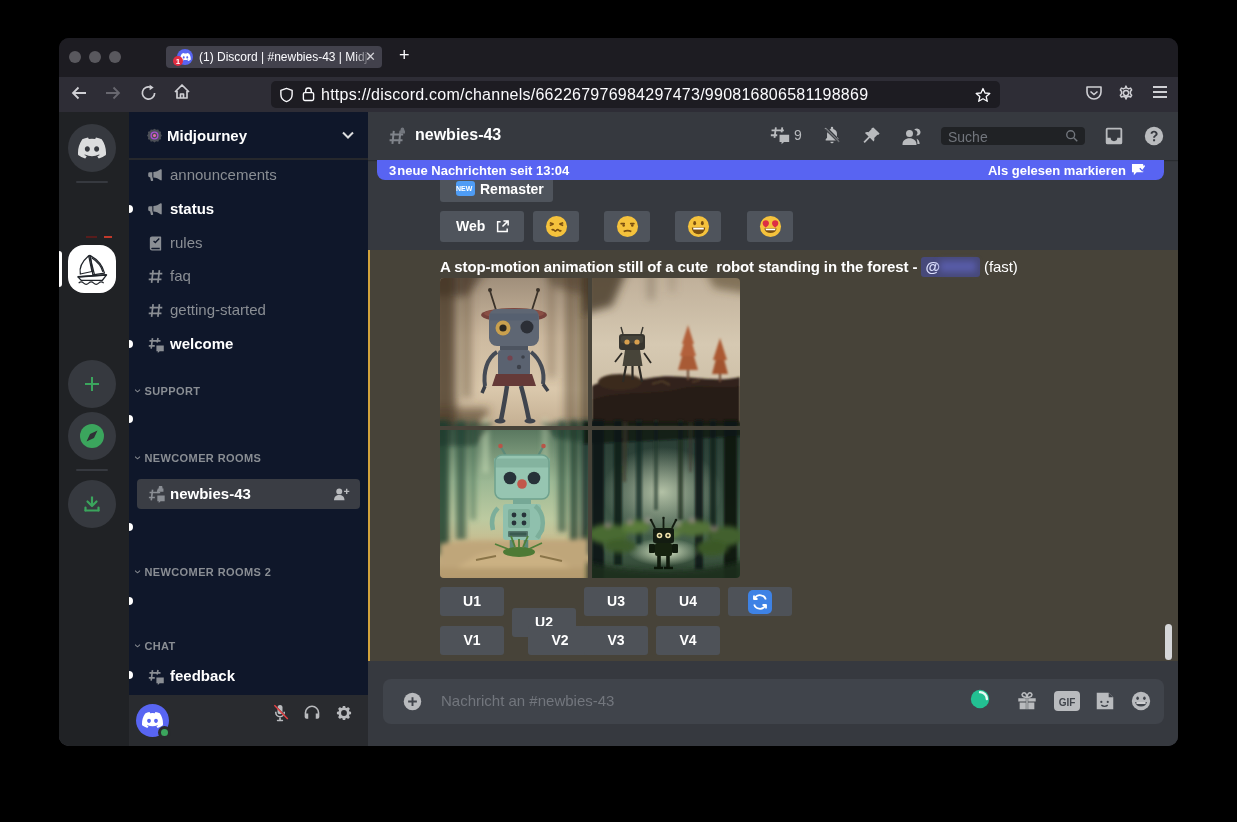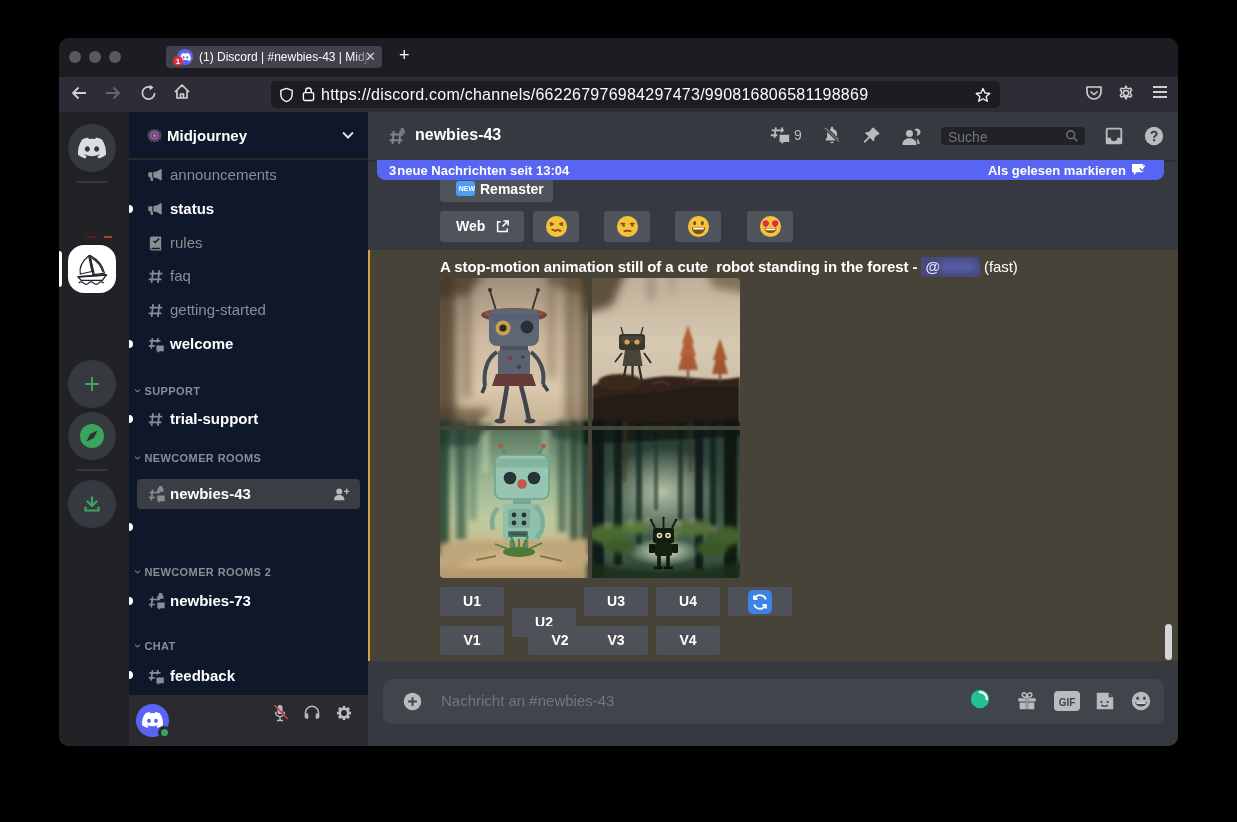--- a/index.html
+++ b/index.html
@@ -27,21 +27,21 @@
 .chrow .nm{position:absolute;left:33px;top:6px}
 .chrow.on{color:#fff;font-weight:bold}
 .sect{position:absolute;left:7px;color:#8a8e94;font-size:11px;font-weight:bold;letter-spacing:.4px}
 .udot{position:absolute;left:0;width:4px;height:8px;border-radius:0 4px 4px 0;background:#fff}
 #userbar{position:absolute;left:0;top:583px;width:239px;height:51px;background:#292b2f}
 
 #chat{position:absolute;left:309px;top:0;width:810px;height:634px;background:#36393f}
 #chathead{position:absolute;left:0;top:0;width:810px;height:48px;box-shadow:0 1px 0 rgba(4,4,5,.2),0 2px 0 rgba(6,6,7,.05)}
 #bluebar{position:absolute;left:9px;top:48px;width:787px;height:20px;background:#5864f2;border-radius:0 0 8px 8px;color:#ffffff;font-size:13px;font-weight:bold;z-index:5}
 #hl{position:absolute;left:0;top:138px;width:810px;height:411px;background:#474339;border-left:2px solid #d2a33c}
-.dbtn{position:absolute;height:31px;background:#4f545c;border-radius:3px;color:#fff;font-weight:bold;font-size:14px;text-align:right;line-height:31px}
+.dbtn{position:absolute;height:31px;background:#4f545c;border-radius:3px;color:#fff;font-weight:bold;font-size:14px;text-align:left;line-height:31px}
 .ubtn{position:absolute;width:64px;height:29px;background:#4e5258;border-radius:3px;color:#fff;font-weight:bold;font-size:14px;text-align:center;line-height:29px}
 #inputbar{position:absolute;left:15px;top:567px;width:781px;height:45px;background:#40444b;border-radius:8px}
 #grid{position:absolute;left:72px;top:166px;width:300px;height:300px;border-radius:4px;overflow:hidden}
 #grid svg{position:absolute}
 .cico{position:absolute;left:10px;top:7px}
 .hico{position:absolute;top:13px}
 .emo{width:46px;top:99px}
 .emo svg{margin:4px auto;display:block}
 .sel{background:#3a3d44;border-radius:4px;height:30px}
 .schev{font-size:12px;display:inline-block;transform:rotate(90deg);margin-right:4px;font-weight:normal}
@@ -198,55 +198,37 @@
       <div class="chrow on" style="top:217px">
           <svg class="cico" width="18" height="18" viewBox="0 0 22 22">
             <g stroke="#8a8e94" stroke-width="2" fill="none">
               <path d="M6.7 2.5 5.1 15.5M13.5 2.5 12.3 8M3 6h13.5M2.2 12h7.3"></path>
             </g>
             <path fill="#8a8e94" d="M11.5 11.5h9v7h-5l-2.3 2.2v-2.2h-1.7z"></path>
           </svg>
           <span class="nm">welcome</span>
         </div>
       <div class="sect" style="top:272px"><span class="schev">›</span>SUPPORT</div>
-      <div class="chrow on" style="top:292px">
-          <svg class="cico" width="17" height="17" viewBox="0 0 20 20">
-            <g stroke="#8a8e94" stroke-width="2" fill="none">
-              <path d="M7.2 2.5 5.4 17.5M14.6 2.5 12.8 17.5M3 6.7h15M2 13.3h15"></path>
-            </g>
-          </svg>
-          <span class="nm">trial-support</span>
-        </div>
       <div class="sect" style="top:339px"><span class="schev">›</span>NEWCOMER ROOMS</div>
       <div class="chrow on sel" style="top:367px">
           <svg class="cico" width="19" height="18" viewBox="0 0 23 22">
             <g stroke="#8a8e94" stroke-width="2" fill="none">
               <path d="M6.7 4.5 5.1 17.5M13.5 4.5 12.9 9M3 8h13M2.2 14h7.3"></path>
             </g>
             <path fill="#8a8e94" d="M14.2 1.8a2.3 2.3 0 0 1 4.6 0V3h-4.6zM13 3h7v4h-7z"></path>
             <path fill="#8a8e94" d="M12.5 11.5h9v7h-5l-2.3 2.2v-2.2h-1.7z"></path>
           </svg>
           <span class="nm">newbies-43</span>
         <svg width="18" height="14" style="position:absolute;right:10px;top:8px" viewBox="0 0 20 16">
             <circle cx="8" cy="5" r="3.4" fill="#b9bbbe"></circle>
             <path d="M2 15c0-3.9 2.7-6 6-6s6 2.1 6 6z" fill="#b9bbbe"></path>
             <path d="M16.5 2v6M13.5 5h6" stroke="#b9bbbe" stroke-width="1.6"></path>
           </svg>
       </div>
       <div class="sect" style="top:453px"><span class="schev">›</span>NEWCOMER ROOMS 2</div>
-      <div class="chrow on" style="top:474px">
-          <svg class="cico" width="19" height="18" viewBox="0 0 23 22">
-            <g stroke="#8a8e94" stroke-width="2" fill="none">
-              <path d="M6.7 4.5 5.1 17.5M13.5 4.5 12.9 9M3 8h13M2.2 14h7.3"></path>
-            </g>
-            <path fill="#8a8e94" d="M14.2 1.8a2.3 2.3 0 0 1 4.6 0V3h-4.6zM13 3h7v4h-7z"></path>
-            <path fill="#8a8e94" d="M12.5 11.5h9v7h-5l-2.3 2.2v-2.2h-1.7z"></path>
-          </svg>
-          <span class="nm">newbies-73</span>
-        </div>
       <div class="sect" style="top:527px"><span class="schev">›</span>CHAT</div>
       <div class="chrow on" style="top:549px">
           <svg class="cico" width="18" height="18" viewBox="0 0 22 22">
             <g stroke="#8a8e94" stroke-width="2" fill="none">
               <path d="M6.7 2.5 5.1 15.5M13.5 2.5 12.3 8M3 6h13.5M2.2 12h7.3"></path>
             </g>
             <path fill="#8a8e94" d="M11.5 11.5h9v7h-5l-2.3 2.2v-2.2h-1.7z"></path>
           </svg>
           <span class="nm">feedback</span>
         </div>

